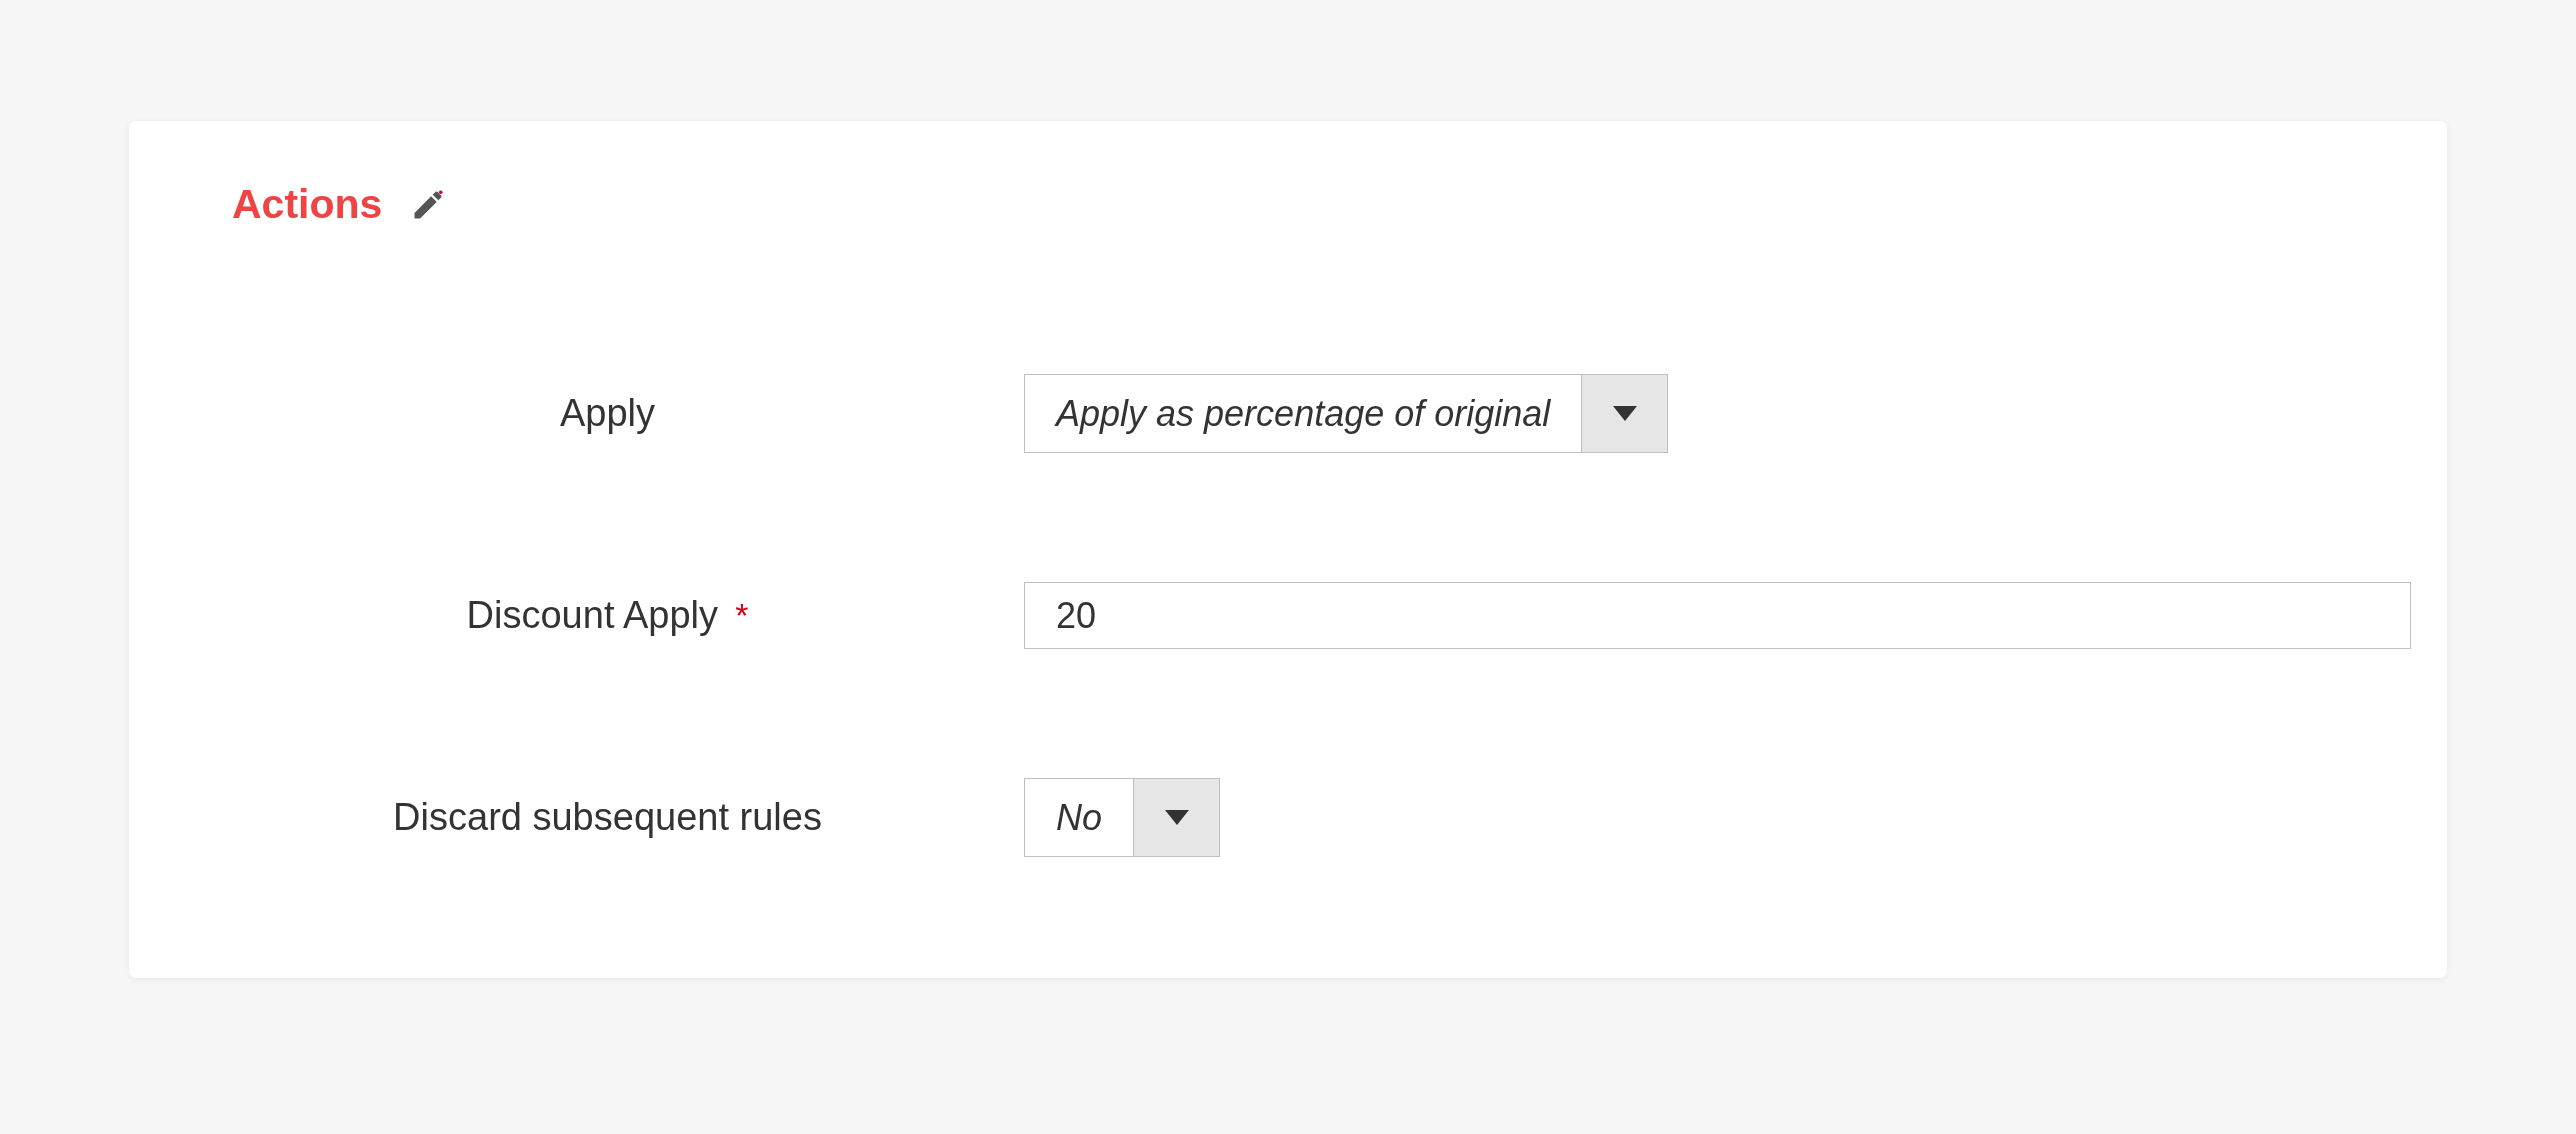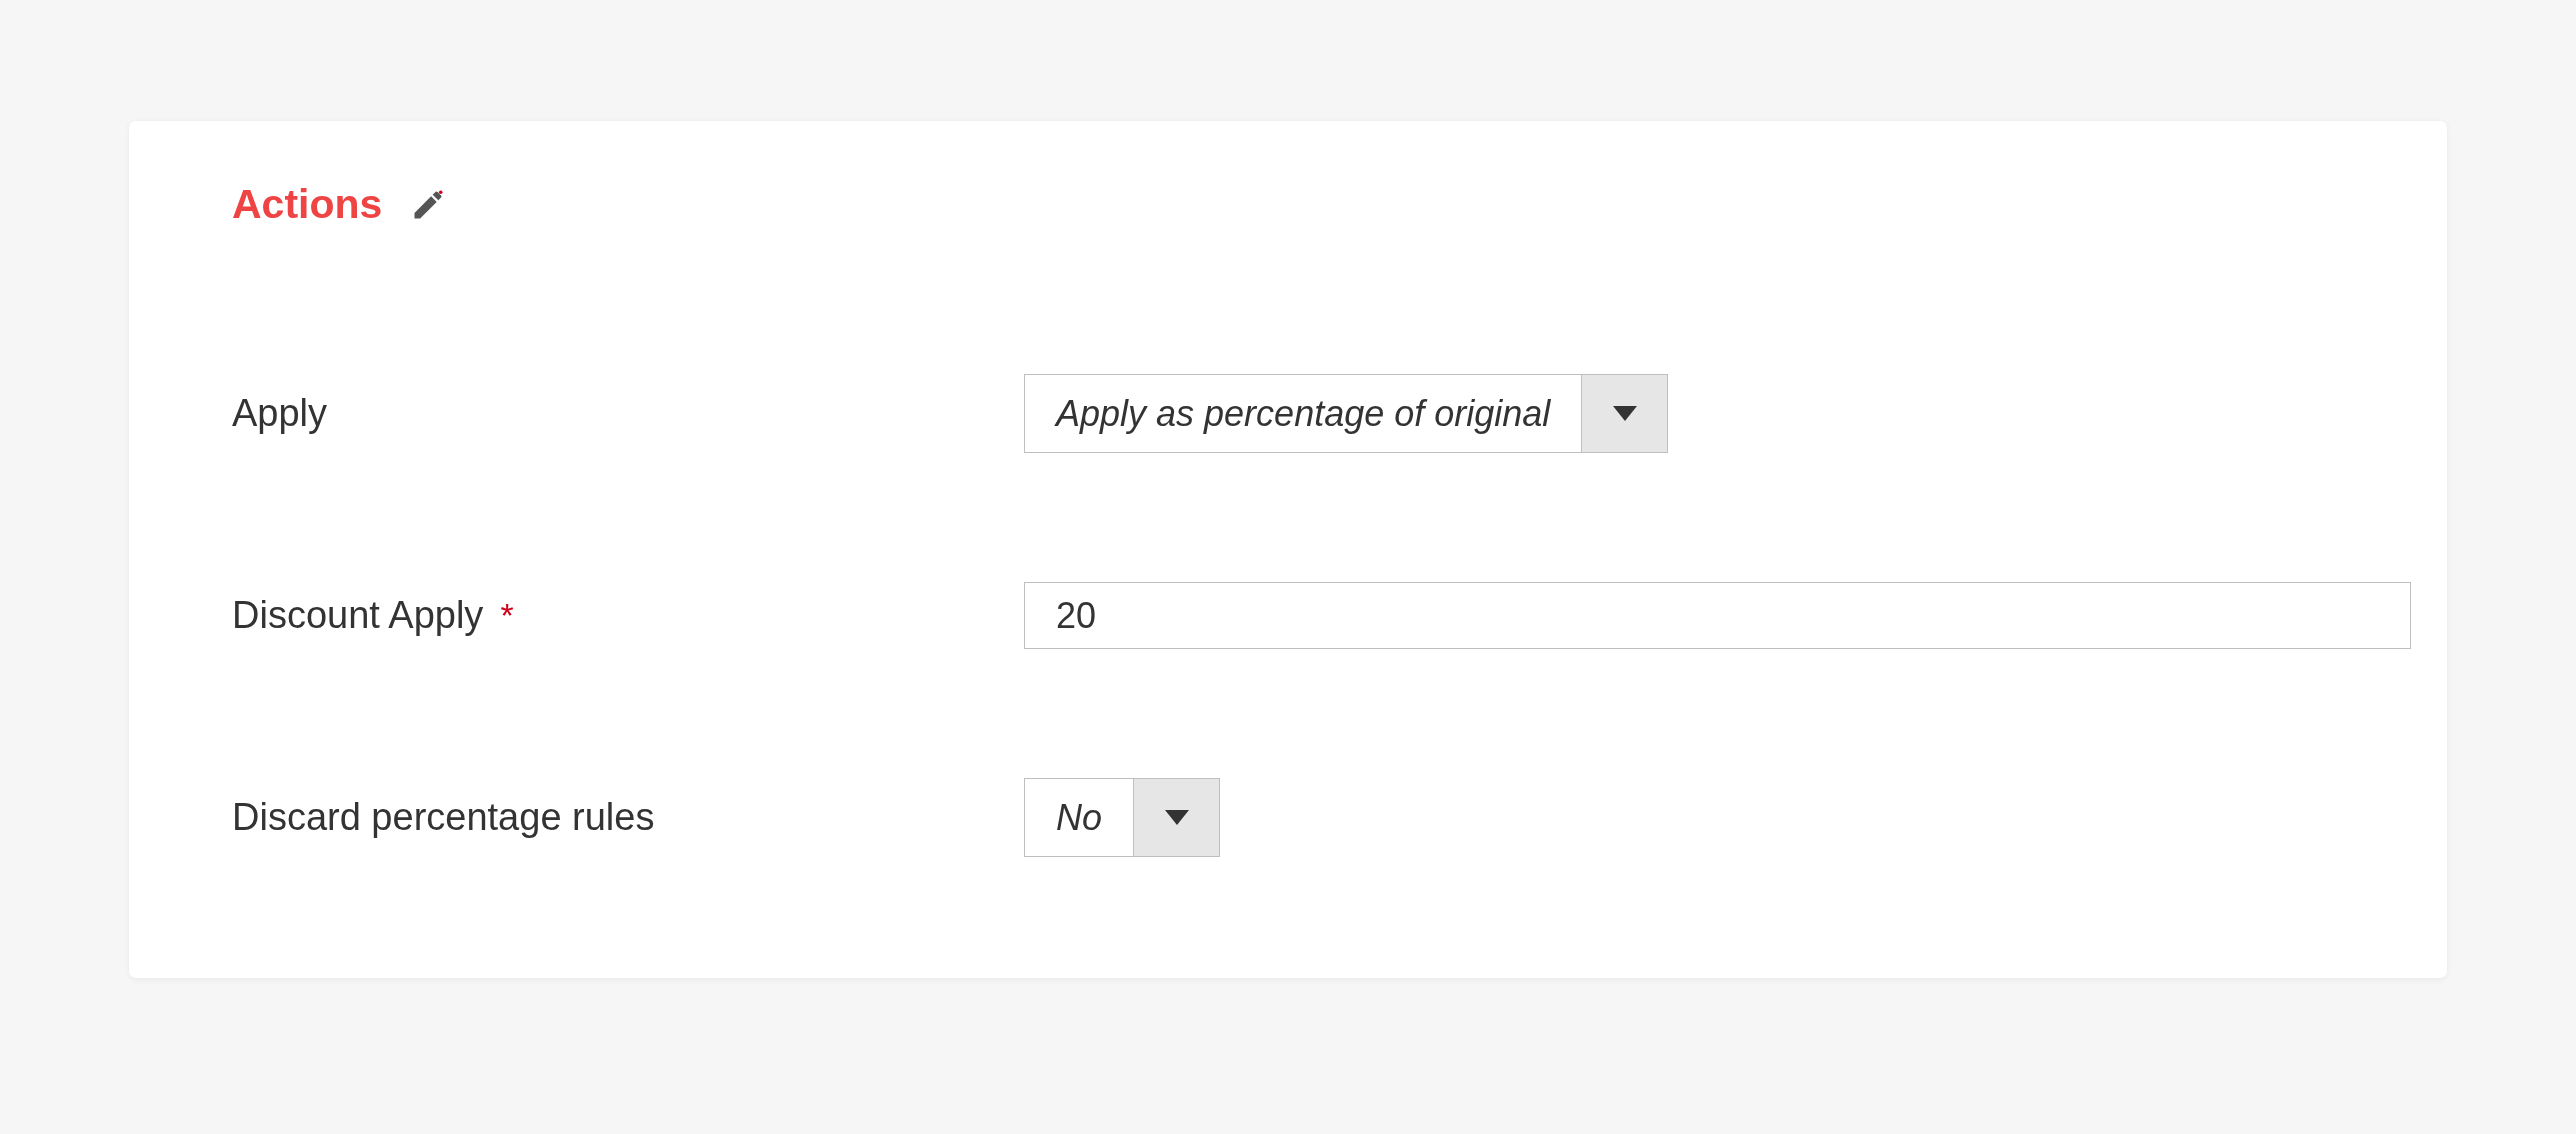--- a/index.html
+++ b/index.html
@@ -48,21 +48,21 @@
     margin-bottom: 129px;
   }
   .form-row:last-child { margin-bottom: 0; }
   .form-label-wrap {
     flex: 0 0 792px;
     text-align: right;
     padding-right: 41px;
     font-size: 38px;
     color: #333333;
     display: flex;
-    justify-content: flex-start;
+    justify-content: center;
     align-items: center;
     gap: 10.3px;
   }
   .required-mark {
     color: #d0021b;
     font-size: 34px;
     margin-left: 6.9px;
   }
   .form-control-wrap {
     flex: 1 1 auto;
@@ -147,21 +147,21 @@
       <span>Discount Apply</span>
       <span class="required-mark">*</span>
     </div>
     <div class="form-control-wrap">
       <input type="text" class="text-input" value="20" style="">
     </div>
   </div>
 
   <div class="form-row">
     <div class="form-label-wrap">
-      <span>Discard percentage rules</span>
+      <span>Discard subsequent rules</span>
     </div>
     <div class="form-control-wrap">
       <div class="select-control narrow">
         <div class="select-value narrow">No</div>
         <div class="select-arrow-btn">
           <span class="caret-down"></span>
         </div>
       </div>
     </div>
   </div>

